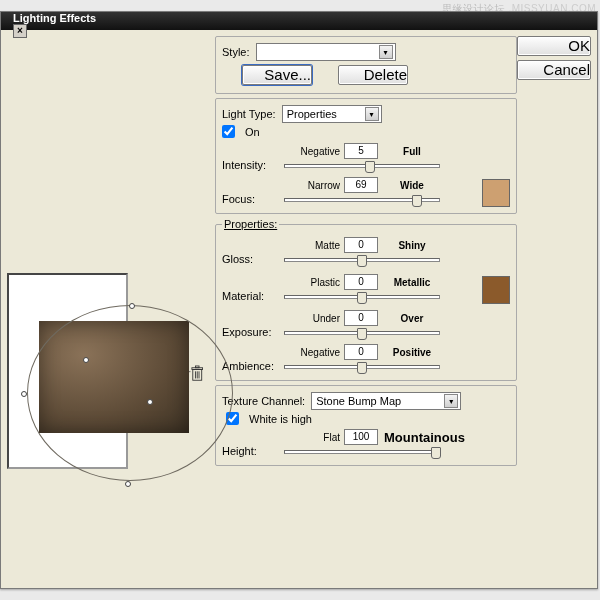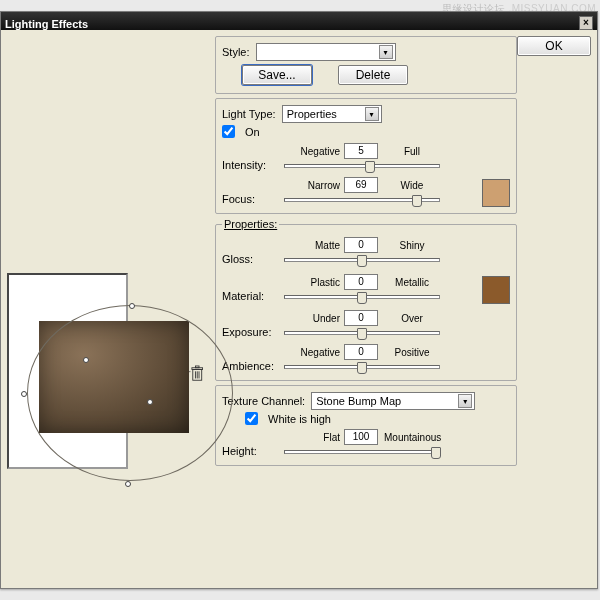--- a/index.html
+++ b/index.html
@@ -27,25 +27,26 @@
     width: 598px; height: 578px;
     background: #ece9d8;
     border: 1px solid #7a7a7a;
     box-shadow: 0 1px 2px rgba(0,0,0,0.3);
   }
   .titlebar {
     height: 18px;
     background: linear-gradient(#333, #111);
     color: #fff;
     display: flex;
-    align-items: flex-end;
-    padding: 0 4px;
+    align-items: flex-start;
+    padding: 0 12px;
     font-size: 11px;
     font-weight: bold;
     justify-content: space-between;
+    flex-direction: column;
   }
   .titlebar .close {
     width: 14px; height: 14px;
     background: #d4d0c8;
     border: 1px solid #666;
     color: #000;
     font-size: 10px;
     line-height: 12px;
     text-align: center;
     font-weight: bold;
@@ -113,22 +114,22 @@
     padding: 4px 6px 6px 6px;
     margin: 0;
   }
   legend { padding: 0 2px; text-decoration: underline; }
   .row { display:flex; align-items:center; gap:6px; margin:2px 0; }
   .btn {
     height: 20px;
     background: linear-gradient(#fefefe,#e0e0e0);
     border: 1px solid #7a7a7a;
     border-radius: 2px;
-    font-size: 12px;
-    text-align:center;
+    font-size: 15px;
+    text-align:right;
     line-height: 18px;
     box-shadow: inset 0 0 0 1px #fff;
   }
   .btn.default { box-shadow: 0 0 0 1px #3a6bc2, inset 0 0 0 1px #fff; }
   .small-btn { width: 70px; }
   .dropdown {
     height: 18px;
     background:#fff;
     border: 1px solid #7a7a7a;
     display:inline-flex; align-items:center; justify-content:space-between;
@@ -145,21 +146,21 @@
   .slider-row {
     display:grid;
     grid-template-columns: 58px 56px 36px 56px;
     align-items:center;
     column-gap: 4px;
     row-gap: 0;
     margin: 3px 0 2px 0;
   }
   .slider-row .lab-left { grid-column:2; text-align:right; font-size:10px;}
   .slider-row .valbox { grid-column:3; }
-  .slider-row .lab-right { grid-column:4; text-align:center; font-size:10px;}
+  .slider-row .lab-right { grid-column:4; text-align:center; font-size:10px;font-weight:bold;}
   .slider-row .name { grid-column:1; grid-row:2; font-size:11px;}
   .slider-row .track-wrap { grid-column:2 / span 3; grid-row:2;}
   .valbox {
     width:34px; height:16px; background:#fff; border:1px solid #7a7a7a;
     text-align:center; line-height:14px; font-size:10px;
   }
   .track {
     height: 4px;
     background: #fff;
     border: 1px solid #888;
@@ -346,42 +347,43 @@
                 <div class="track">
                   <div class="thumb" style="left: calc(50% - 5px);"></div>
                 </div>
               </div>
           </div>
         </fieldset>
 
         <fieldset>
           <div class="row">
             <span>Texture Channel:</span>
-            <div class="dropdown" style="width:164px">
+            <div class="dropdown" style="width:150px">
               <span>Stone Bump Map</span>
               <span class="dd-arrow">▾</span>
             </div>
           </div>
-          <label class="row" style="margin-left:23px">
+          <label class="row" style="margin-left:4px">
             <input type="checkbox" checked="" style="">
             <span>White is high</span>
           </label>
           <div class="slider-row" style="margin-top:4px">
             <span class="lab-left">Flat</span>
             <div class="valbox">100</div>
-            <span class="lab-right" style="font-size:10px">Mountainous</span>
+            <span class="lab-right" style="font-size:13px">Mountainous</span>
             <span class="name">Height:</span>
             <div class="track-wrap">
                 <div class="track">
                   <div class="thumb" style="left: calc(98% - 5px);"></div>
                 </div>
               </div>
           </div>
         </fieldset>
 
       </div>
 
       <div class="btn-col">
         <div class="btn">OK</div>
+        <div class="btn">Cancel</div>
       </div>
     </div>
   </div>
 </div>
 
 </body></html>

